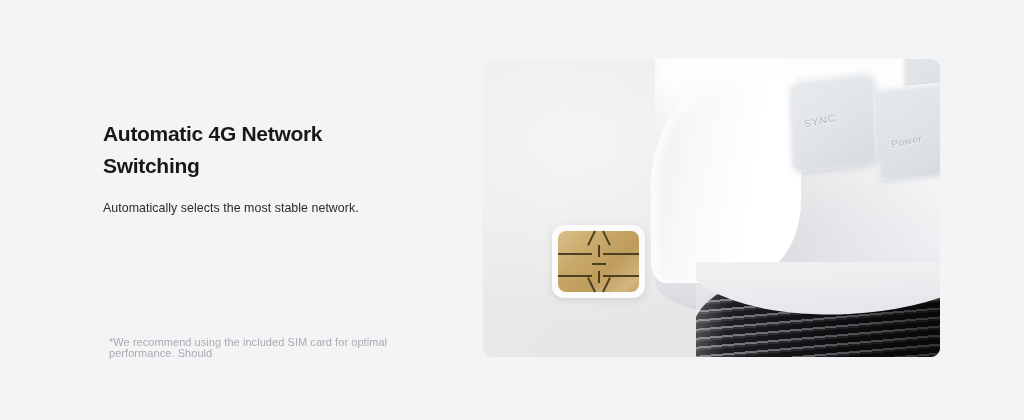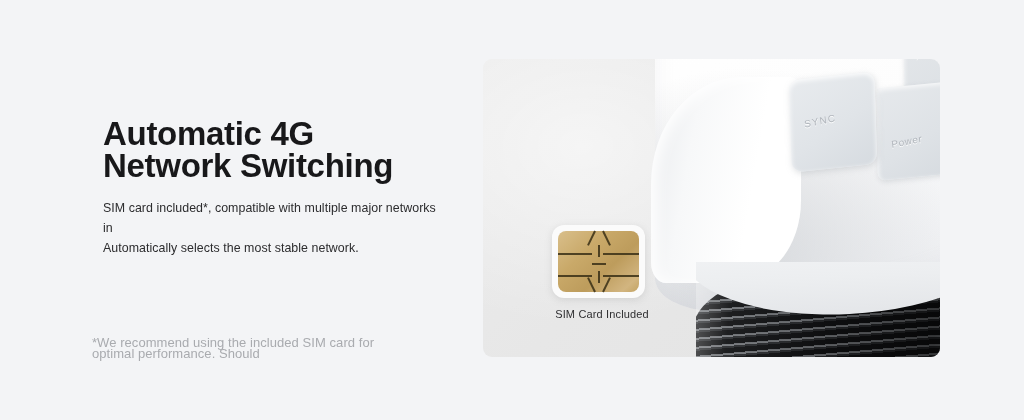--- a/index.html
+++ b/index.html
@@ -17,43 +17,43 @@
   }
 
   
   .text-col {
     position: absolute;
     left: 103px;
     top: 118px;
     width: 345px;
   }
   .headline {
-    font-size: 33px;
+    font-size: 21px;
     line-height: 32px;
     font-weight: 700;
     color: #18181a;
     letter-spacing: -0.3px;
     margin: 0 0 16px 0;
     max-width: 300px;
   }
   .body-copy {
     font-size: 12.4px;
     line-height: 20.2px;
     color: #2c2c2e;
     margin: 0;
     letter-spacing: 0.05px;
   }
   .body-copy .ln { display: block; }
 
   .footnote {
     position: absolute;
-    left: 92px;
+    left: 109px;
     top: 337px;
     width: 290px;
-    font-size: 13px;
+    font-size: 11px;
     line-height: 11.2px;
     color: #a9abaf;
     letter-spacing: 0.06px;
   }
   .footnote .ln { display: block; }
 
   
   .photo-panel {
     position: absolute;
     left: 483px;
@@ -259,21 +259,20 @@
     color: #2f2f31;
     letter-spacing: 0.15px;
   }
 </style>
 </head>
 <body>
 
 <div class="text-col">
   <h1 class="headline">Automatic 4G Network Switching</h1>
   <p class="body-copy">
-    <span class="ln">SIM card included*, compatible with multiple major networks in</span>
     <span class="ln">Automatically selects the most stable network.</span>
   </p>
 </div>
 
 <div class="footnote">
   <span class="ln">*We recommend using the included SIM card for optimal performance. Should</span>
 </div>
 
 <div class="photo-panel">
   <div class="panel-light"></div>
@@ -313,14 +312,13 @@
             <span class="t-v2"></span>
           <span class="t-v3"></span>
             <span class="t-v4"></span>
           <span class="t-v5"></span>
             <span class="t-v6"></span>
           <span class="t-h5"></span>
         </div>
       </div>
     </div>
   </div>
-  <div class="chip-caption">SIM Card Included</div>
 </div>
 
 </body></html>

